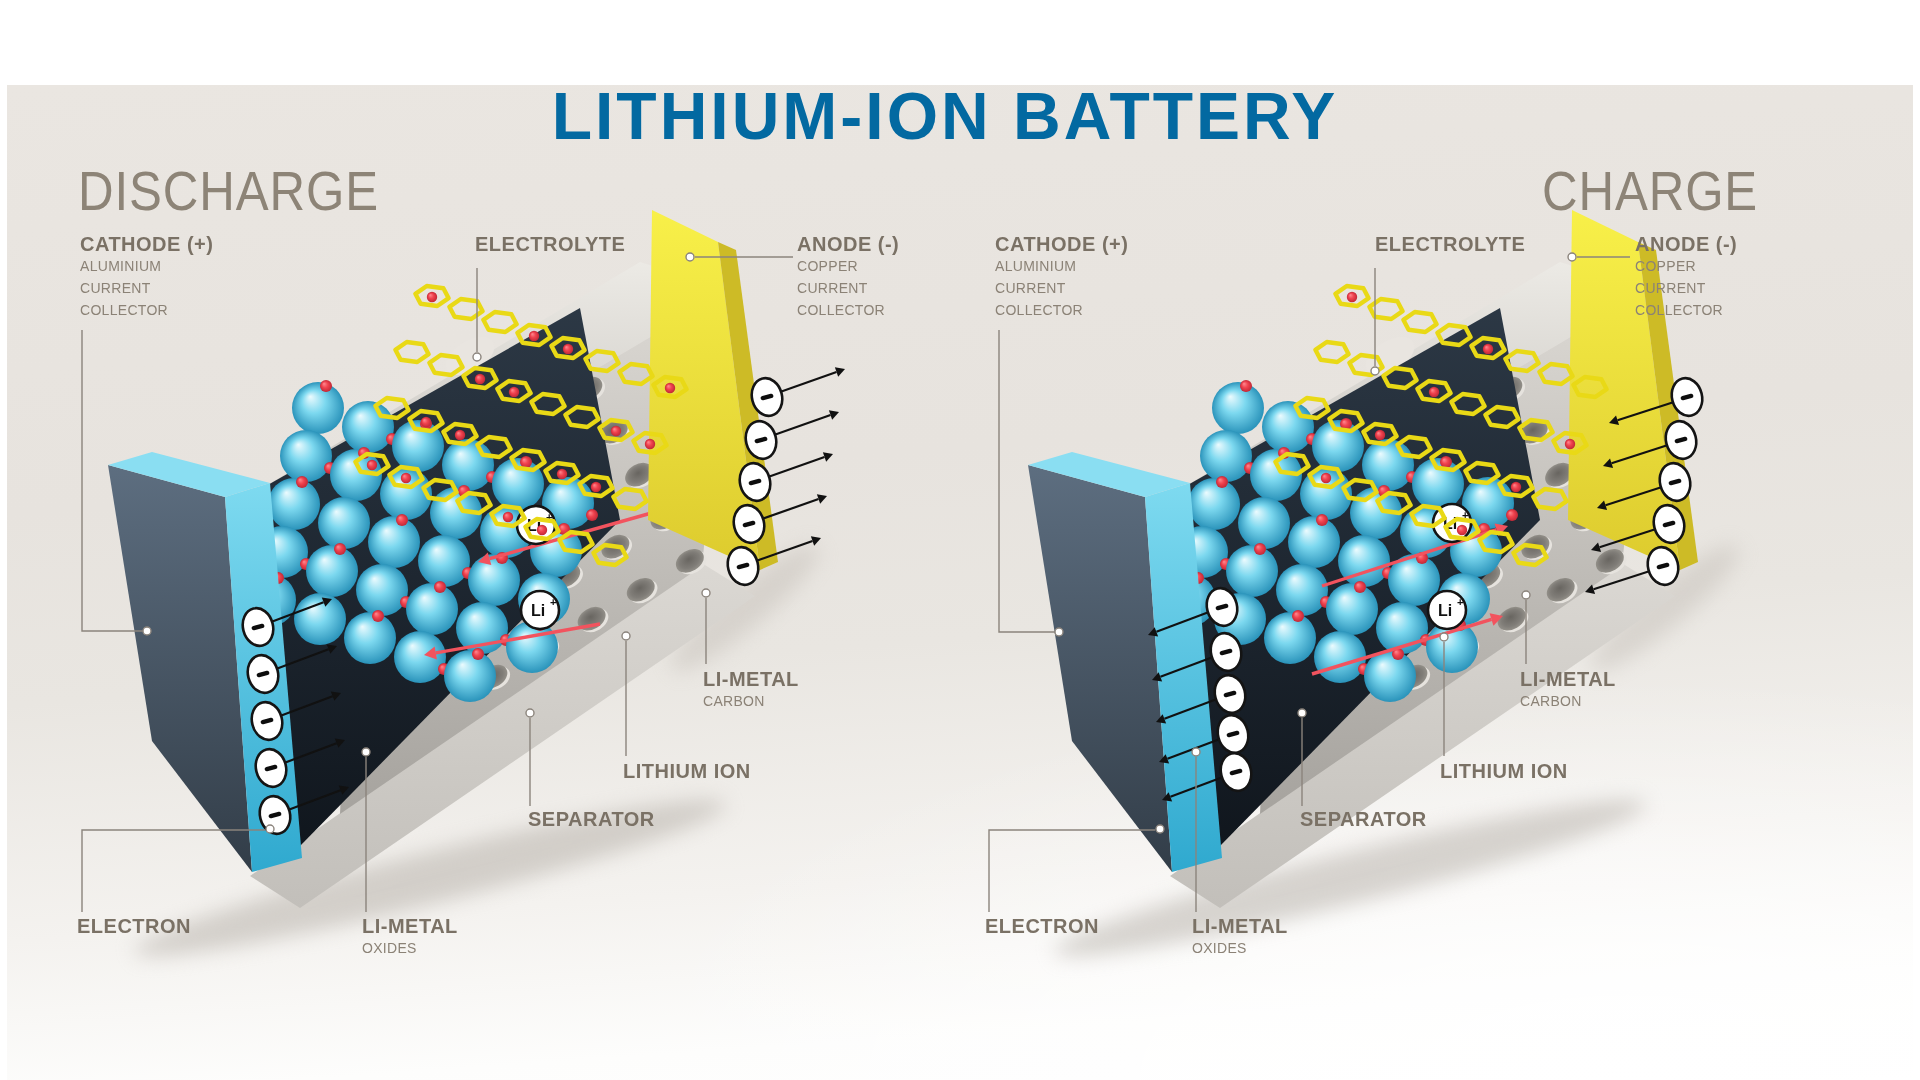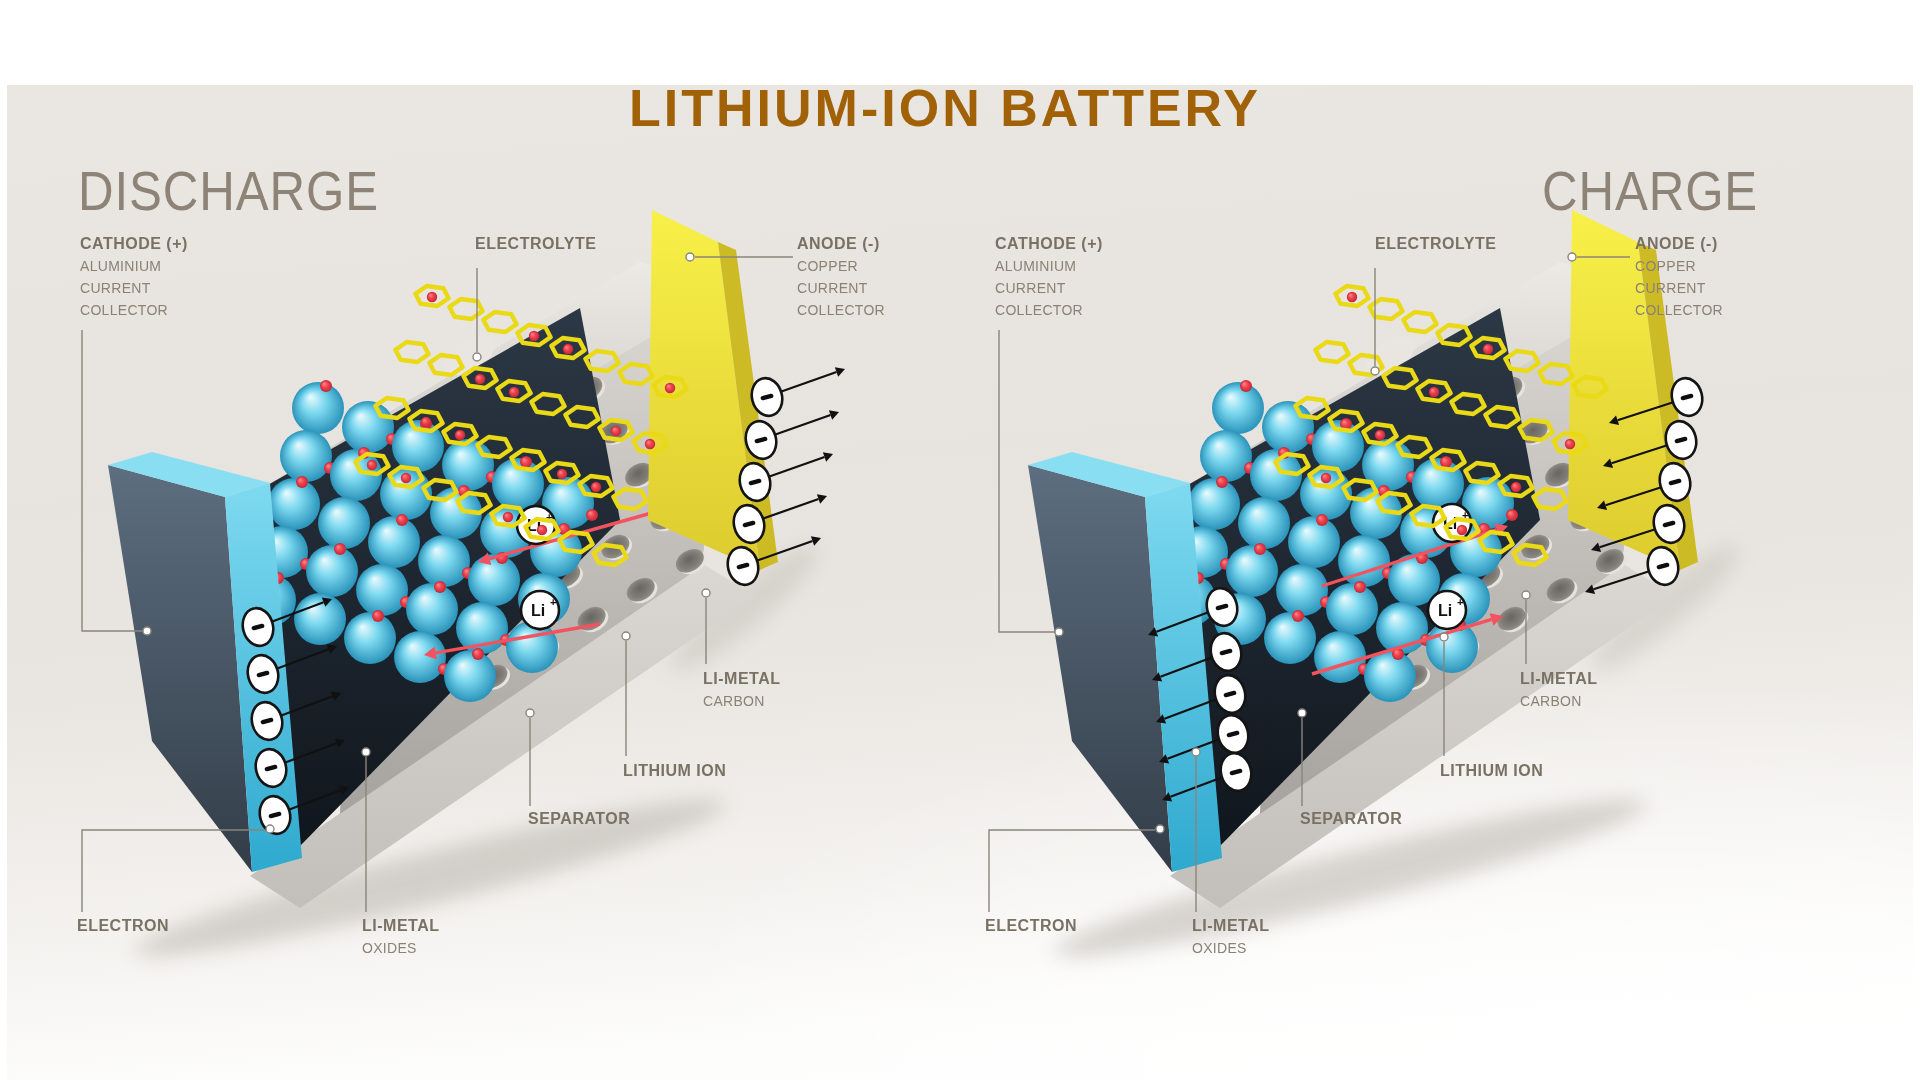--- a/index.html
+++ b/index.html
@@ -3,26 +3,26 @@
 <meta charset="utf-8">
 <style>
   html,body{margin:0;padding:0;background:#ffffff;}
   #stage{position:relative;width:1920px;height:1080px;overflow:hidden;background:#ffffff;
          font-family:"Liberation Sans","DejaVu Sans",sans-serif;}
   #backdrop{position:absolute;left:7px;right:7px;top:85px;bottom:0;
     background:
       radial-gradient(120% 90% at 85% 100%, rgba(255,255,255,.95) 0%, rgba(255,255,255,0) 45%),
       linear-gradient(176deg,#eae6e1 0%,#e7e3de 38%,#e9e6e1 55%,#f4f2ef 76%,#fdfdfc 90%,#ffffff 100%);}
   #title{position:absolute;left:0;top:78px;width:1890px;text-align:center;
-    font-size:52px;font-weight:bold;letter-spacing:3px;color:#a16207;}
+    font-size:66px;font-weight:bold;letter-spacing:3px;color:#0369a1;}
   .heading{position:absolute;top:158px;font-size:56px;font-weight:300;color:#8d8477;
     letter-spacing:1px;transform:scaleX(.88);transform-origin:left;}
   svg#art{position:absolute;left:0;top:0;}
   .label{position:absolute;line-height:22px;}
-  .lbl-title{font-size:16px;font-weight:bold;color:#7a7165;letter-spacing:.5px;white-space:nowrap;}
+  .lbl-title{font-size:20px;font-weight:bold;color:#7a7165;letter-spacing:.5px;white-space:nowrap;}
   .lbl-sub{font-size:14px;font-weight:normal;color:#8b8276;letter-spacing:.3px;white-space:nowrap;}
 </style>
 </head>
 <body>
 
 <div id="stage">
   <div id="backdrop"></div>
   <div id="title">LITHIUM-ION BATTERY</div>
   <div class="heading" style="left:78px">DISCHARGE</div>
   <div class="heading" style="left:1542px">CHARGE</div>

